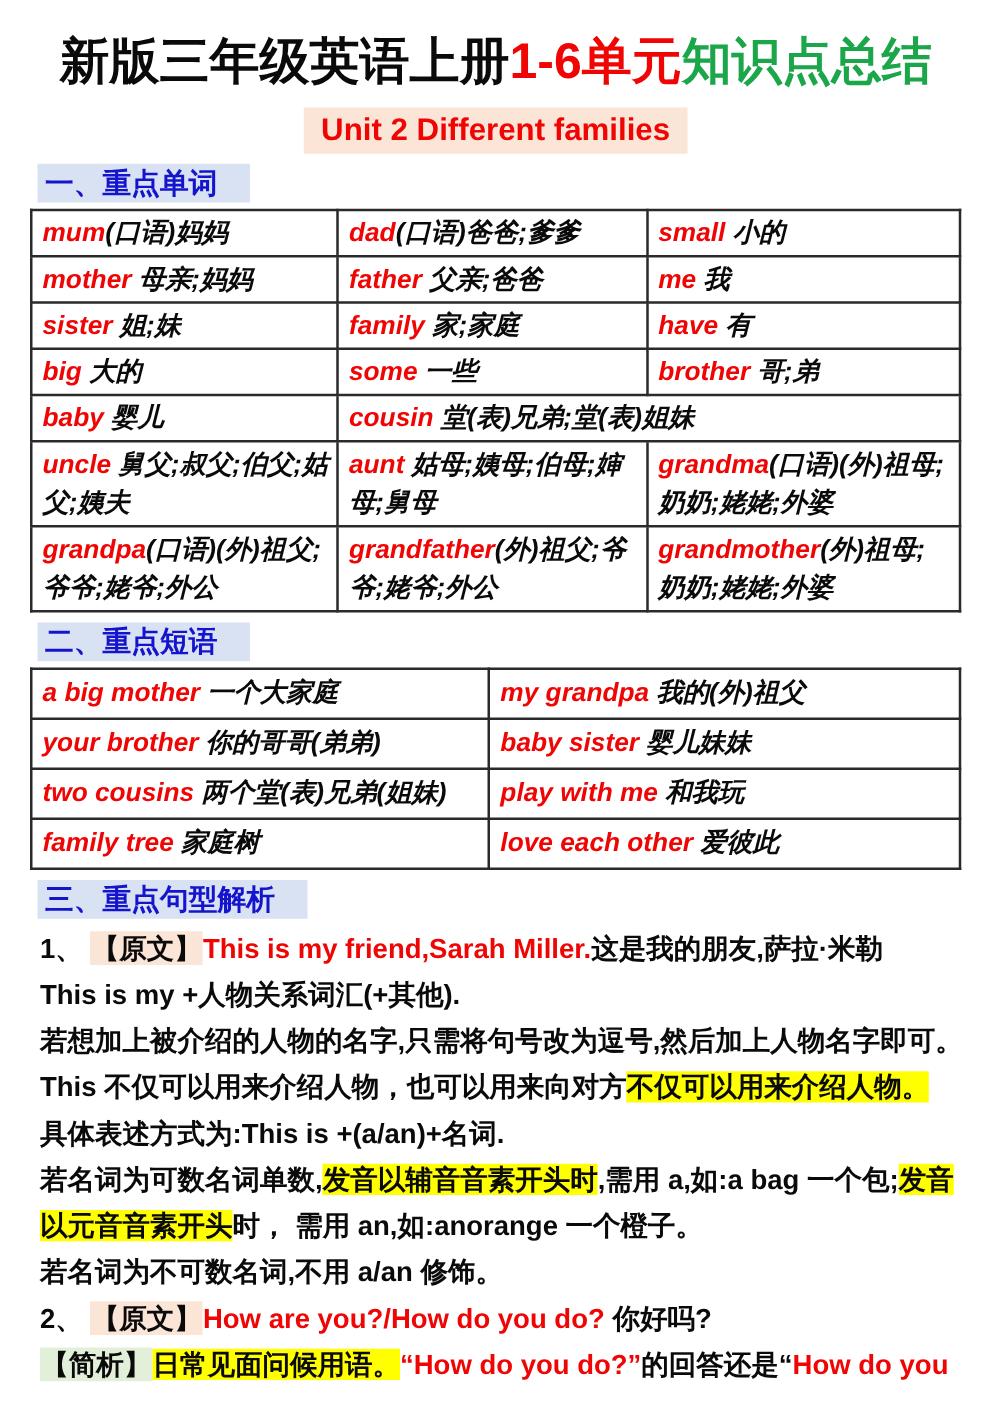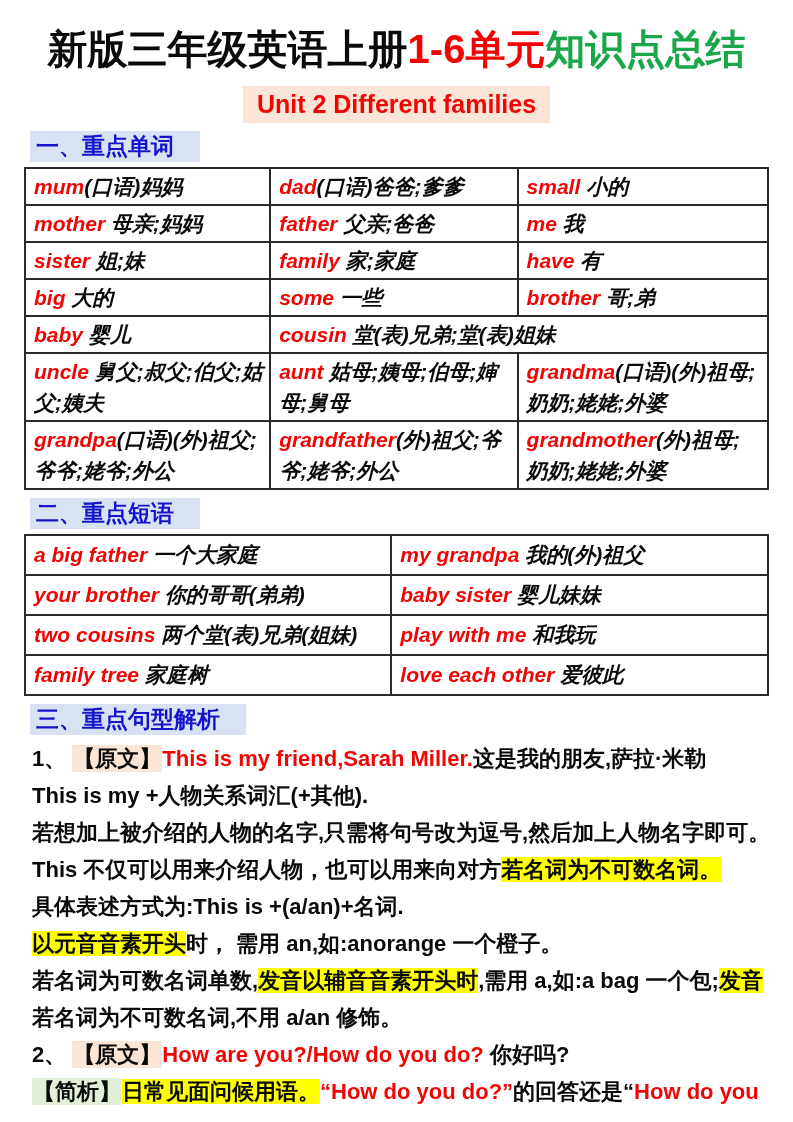--- a/index.html
+++ b/index.html
@@ -117,21 +117,21 @@
     <span class="sec-label">二、重点短语</span>
   </div>
 
   <table style="line-height:34px">
     <colgroup>
         <col style="width:49.3%">
         <col style="width:50.7%">
       </colgroup>
     <tbody id="phrase-tbody">
         <tr>
-          <td><span class="red">a big father</span><span class="zh"> 一个大家庭</span></td>
+          <td><span class="red">a big mother</span><span class="zh"> 一个大家庭</span></td>
           <td><span class="red">my grandpa</span><span class="zh"> 我的(外)祖父</span></td>
         </tr>
         <tr>
           <td><span class="red">your brother</span><span class="zh"> 你的哥哥(弟弟)</span></td>
           <td><span class="red">baby sister</span><span class="zh"> 婴儿妹妹</span></td>
         </tr>
         <tr>
           <td><span class="red">two cousins</span><span class="zh"> 两个堂(表)兄弟(姐妹)</span></td>
           <td><span class="red">play with me</span><span class="zh"> 和我玩</span></td>
         </tr>
@@ -143,22 +143,22 @@
   </table>
 
   <div class="sec-row" style="margin-top:8px">
     <span class="sec-label">三、重点句型解析</span>
   </div>
 
   <div class="analysis" id="analysis-lines">
       <div class="line"><span class="seg">1、 </span><span class="seg tag-pink">【原文】</span><span class="seg red">This is my friend,Sarah Miller.</span><span class="seg">这是我的朋友,萨拉·米勒</span></div>
       <div class="line"><span class="seg">This is my +人物关系词汇(+其他).</span></div>
       <div class="line"><span class="seg">若想加上被介绍的人物的名字,只需将句号改为逗号,然后加上人物名字即可。</span></div>
-      <div class="line"><span class="seg">This 不仅可以用来介绍人物，也可以用来向对方</span><span class="seg hl">若名词为不可数名词。</span></div>
+      <div class="line"><span class="seg">This 不仅可以用来介绍人物，也可以用来向对方</span><span class="seg hl">不仅可以用来介绍人物。</span></div>
       <div class="line"><span class="seg">具体表述方式为:This is +(a/an)+名词.</span></div>
+      <div class="line"><span class="seg">若名词为可数名词单数,</span><span class="seg hl">发音以辅音音素开头时</span><span class="seg">,需用 a,如:a bag 一个包;</span><span class="seg hl">发音</span></div>
       <div class="line"><span class="seg hl">以元音音素开头</span><span class="seg">时， 需用 an,如:anorange 一个橙子。</span></div>
-      <div class="line"><span class="seg">若名词为可数名词单数,</span><span class="seg hl">发音以辅音音素开头时</span><span class="seg">,需用 a,如:a bag 一个包;</span><span class="seg hl">发音</span></div>
       <div class="line"><span class="seg">若名词为不可数名词,不用 a/an 修饰。</span></div>
       <div class="line"><span class="seg">2、 </span><span class="seg tag-pink">【原文】</span><span class="seg red">How are you?/How do you do? </span><span class="seg"> 你好吗?</span></div>
       <div class="line"><span class="seg tag-green">【简析】</span><span class="seg hl">日常见面问候用语。</span><span class="seg red">“How do you do?”</span><span class="seg">的回答还是“</span><span class="seg red">How do you</span></div>
     </div>
 
 </div>
 
 </body></html>

